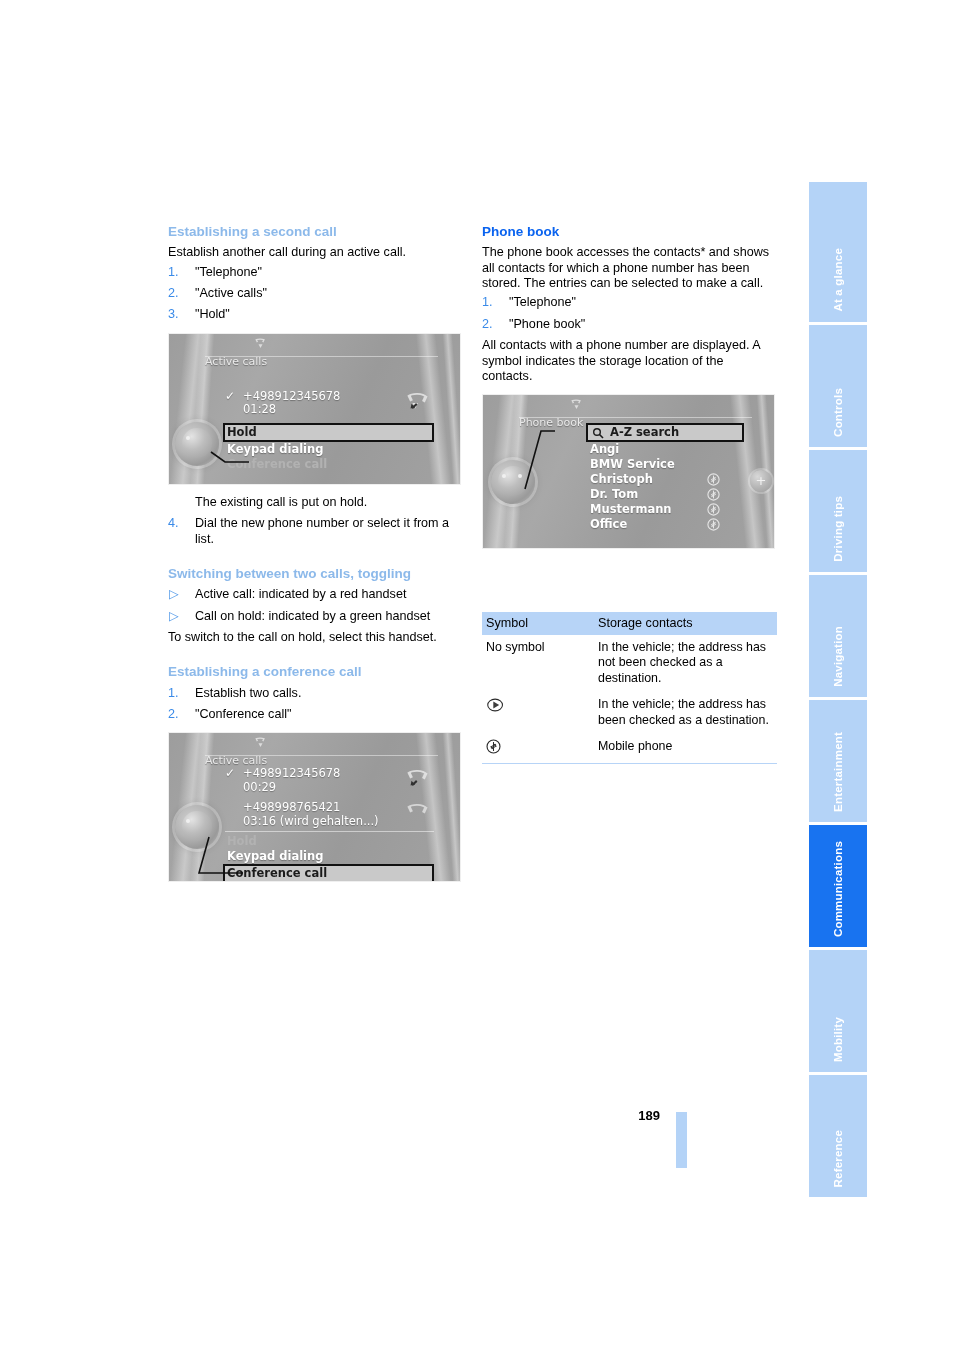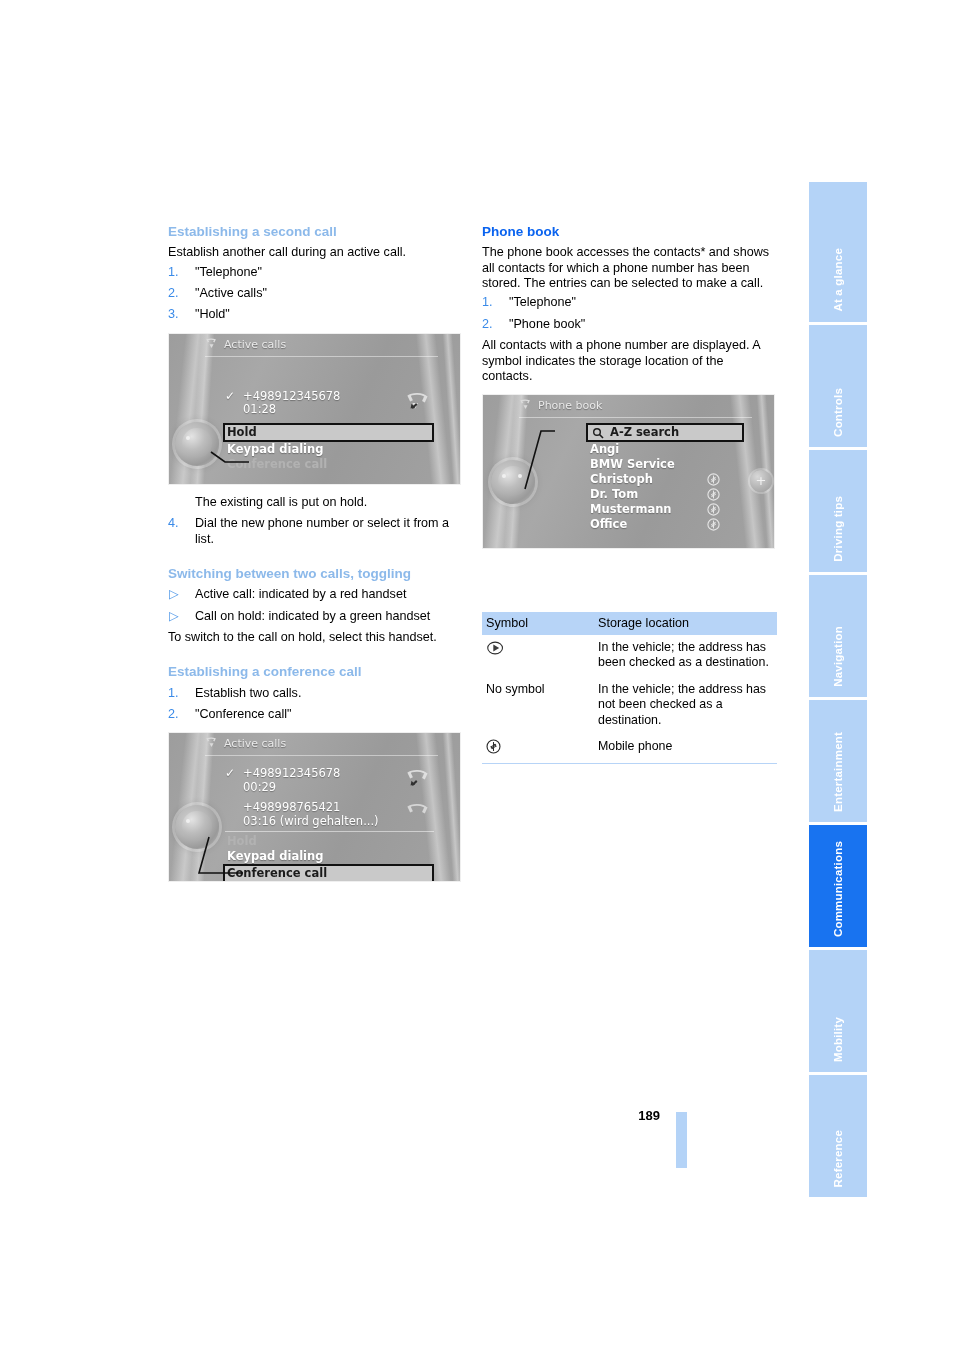--- a/index.html
+++ b/index.html
@@ -132,24 +132,25 @@
     pointer-events: none;
   }
   .swoosh.s1 { left: 8px; }
   .swoosh.s2 { left: 26px; width: 14px; transform: rotate(4deg); }
   .swoosh.s3 { right: 16px; width: 20px; transform: rotate(-6deg); }
   .swoosh.s4 { right: 2px; width: 10px; transform: rotate(-4deg); }
 
   .shot-title {
     position: absolute;
     left: 36px; top: 4px;
-    display: flex; align-items: flex-start; gap: 6px;
+    display: flex; align-items: flex-end; gap: 6px;
     color: #e9e9e9;
     font-size: 11px;
     text-shadow: 0 1px 1px rgba(0,0,0,0.35);
+    flex-direction: column;
   }
   .shot-titlebar {
     position: absolute;
     left: 36px; right: 22px; top: 22px;
     height: 1px;
     background: rgba(255,255,255,0.45);
   }
   .hs-icon { width: 13px; height: 11px; display:inline-block; }
 
   .shot-body {
@@ -605,38 +606,38 @@
       <svg class="callout">
         <polyline points="42,94 58,36 72,36" stroke="#111" stroke-width="1.6" fill="none"></polyline>
       </svg>
     </div>
   </div>
 
   <table class="symtab">
     <thead>
       <tr>
         <th class="c1">Symbol</th>
-        <th>Storage location</th>
+        <th>Storage contacts</th>
       </tr>
     </thead>
     <tbody>
+      <tr>
+        <td class="c1">No symbol</td>
+        <td>In the vehicle; the address has not been checked as a destination.</td>
+      </tr>
       <tr>
         <td class="c1">
           <span class="sym-dest">
             <svg viewBox="0 0 22 18" width="20" height="16">
               <ellipse cx="10" cy="9" rx="8.3" ry="6.6" stroke="#2b2b2b" stroke-width="1.2" fill="none"></ellipse>
               <path d="M8 5.2l6.6 3.9L8 13z" fill="#3c3c3c"></path>
             </svg>
           </span>
         </td>
         <td>In the vehicle; the address has been checked as a destination.</td>
-      </tr>
-      <tr>
-        <td class="c1">No symbol</td>
-        <td>In the vehicle; the address has not been checked as a destination.</td>
       </tr>
       <tr>
         <td class="c1">
           <span class="sym-bt">
             <svg viewBox="0 0 16 16" width="15" height="15">
               <circle cx="8" cy="8" r="6.9" stroke="#2b2b2b" stroke-width="1.2" fill="none"></circle>
               <path d="M8 3.2v9.6M8 5.3l2.7 2.3-5.4 2.9M8 10.7L5.3 8.4l5.4-2.9" stroke="#2b2b2b" stroke-width="1.1" fill="none"></path>
             </svg>
           </span>
         </td>

